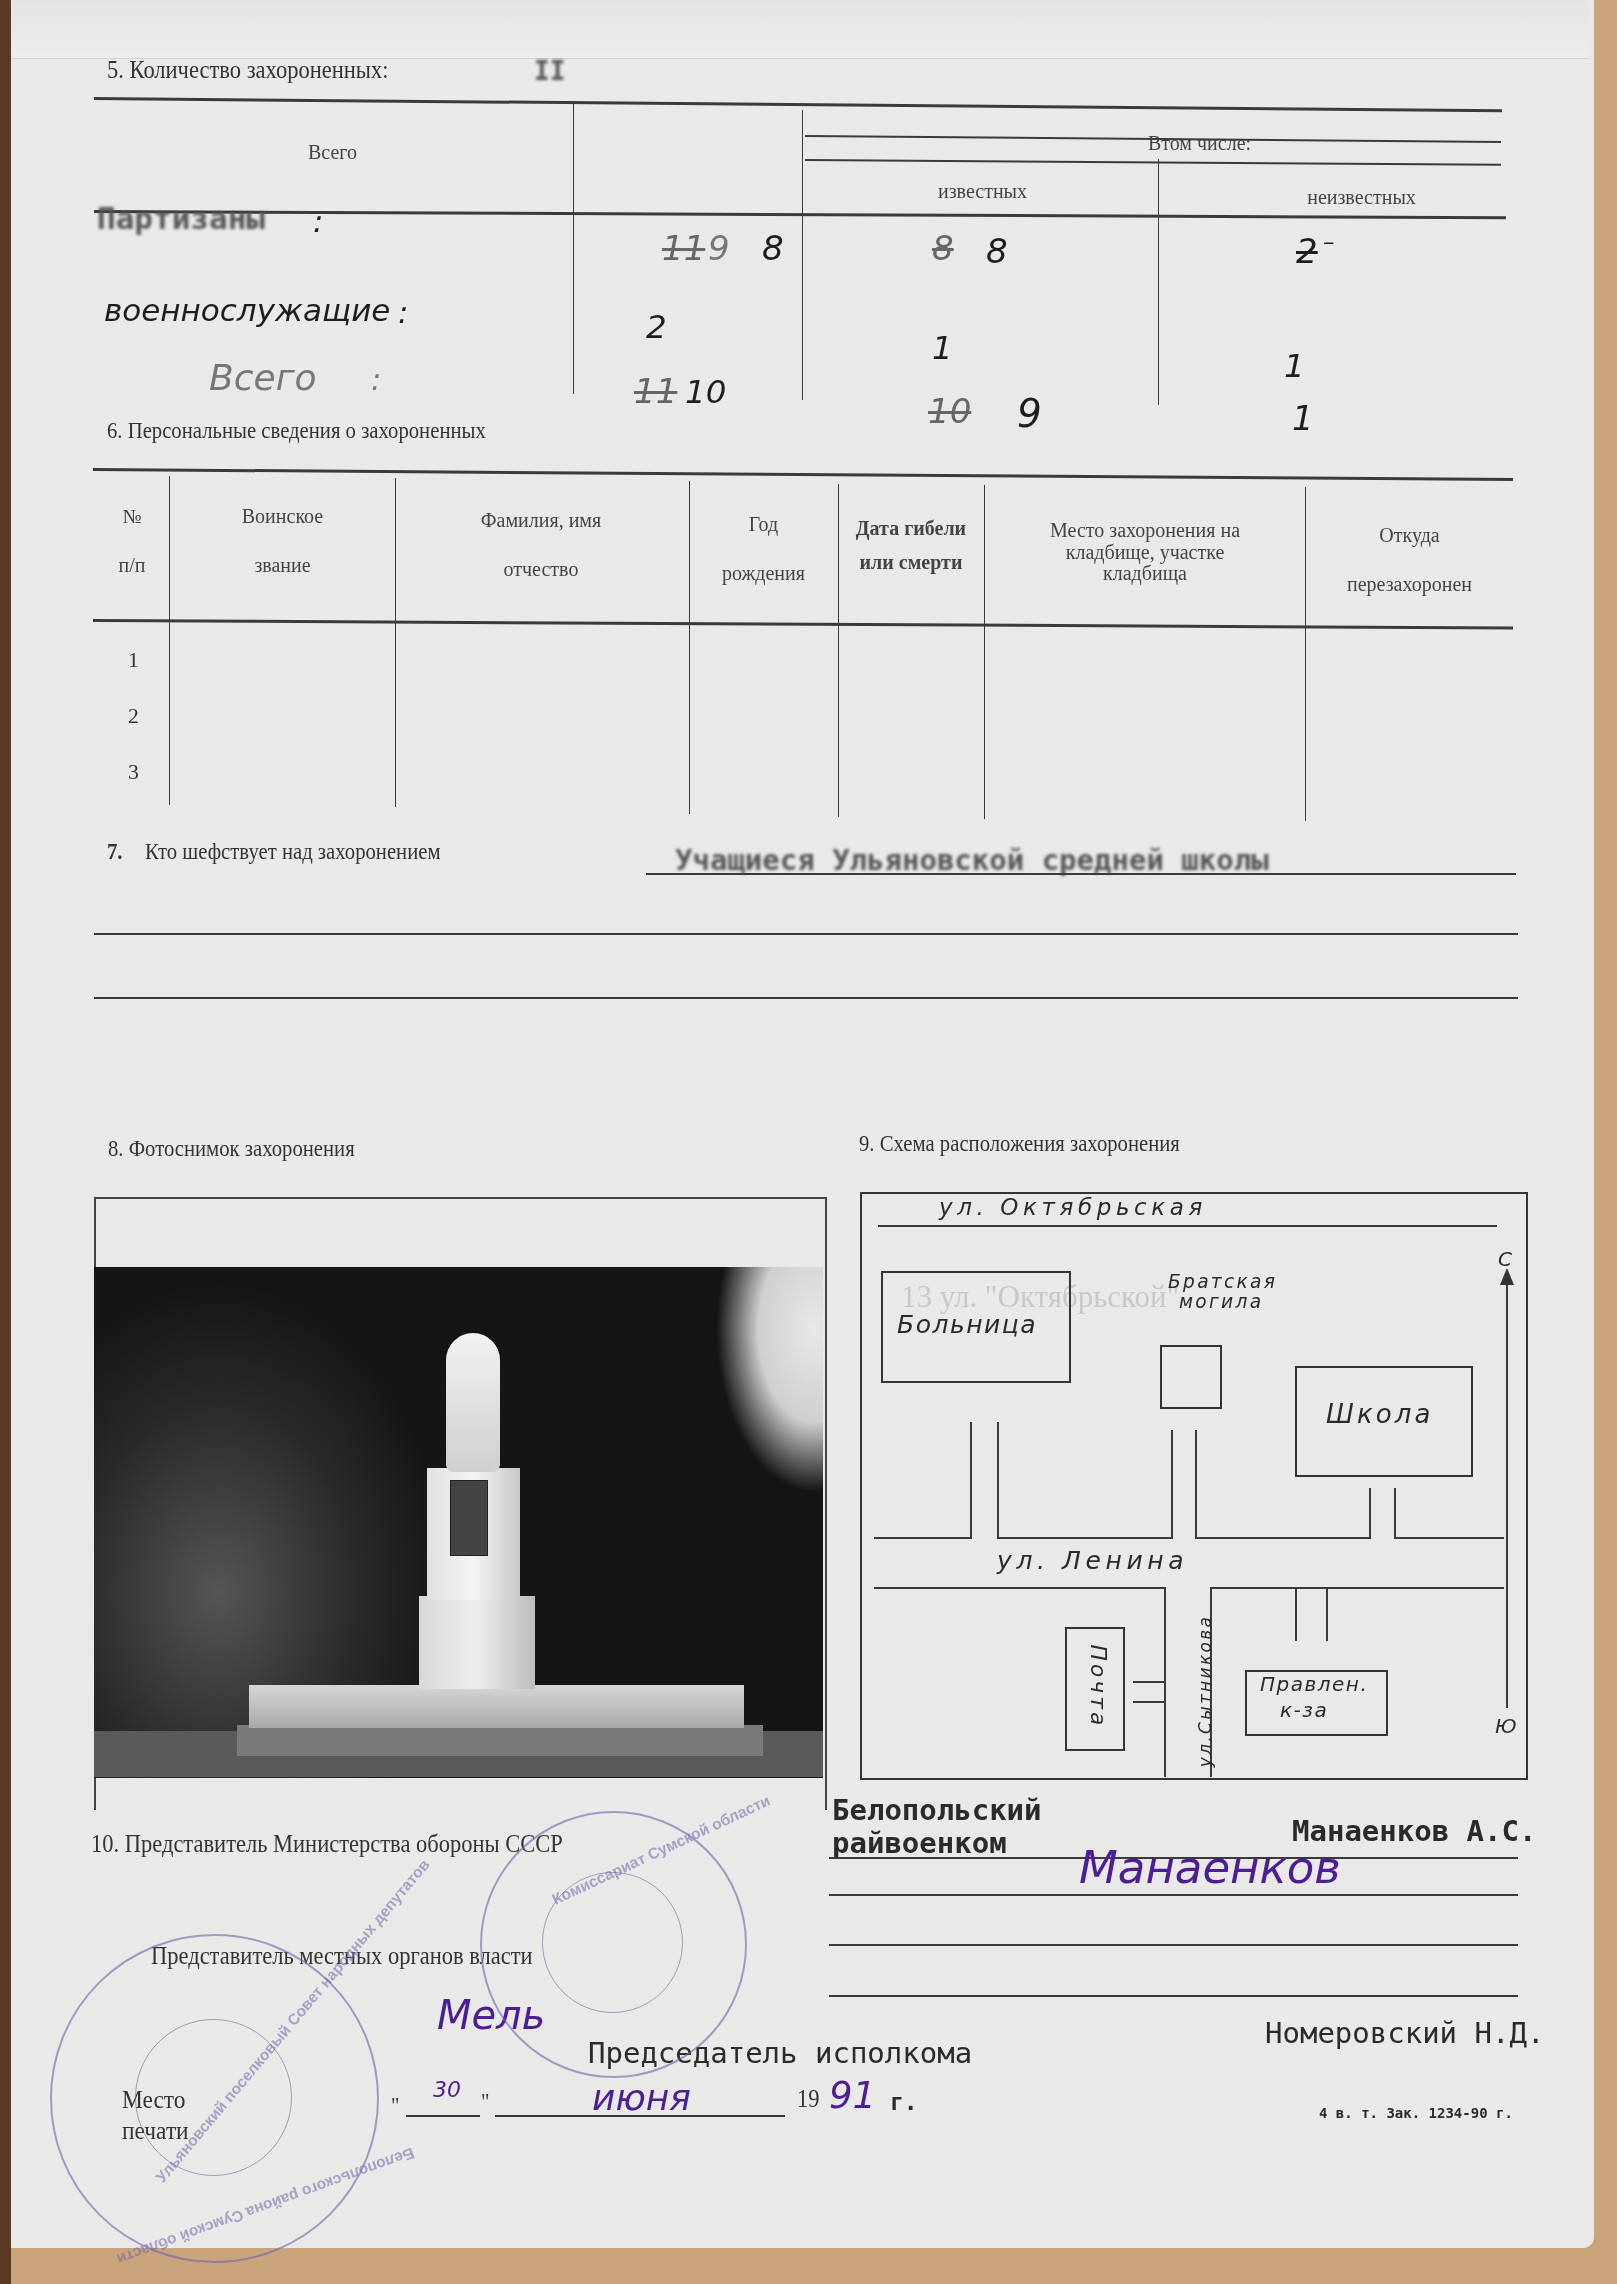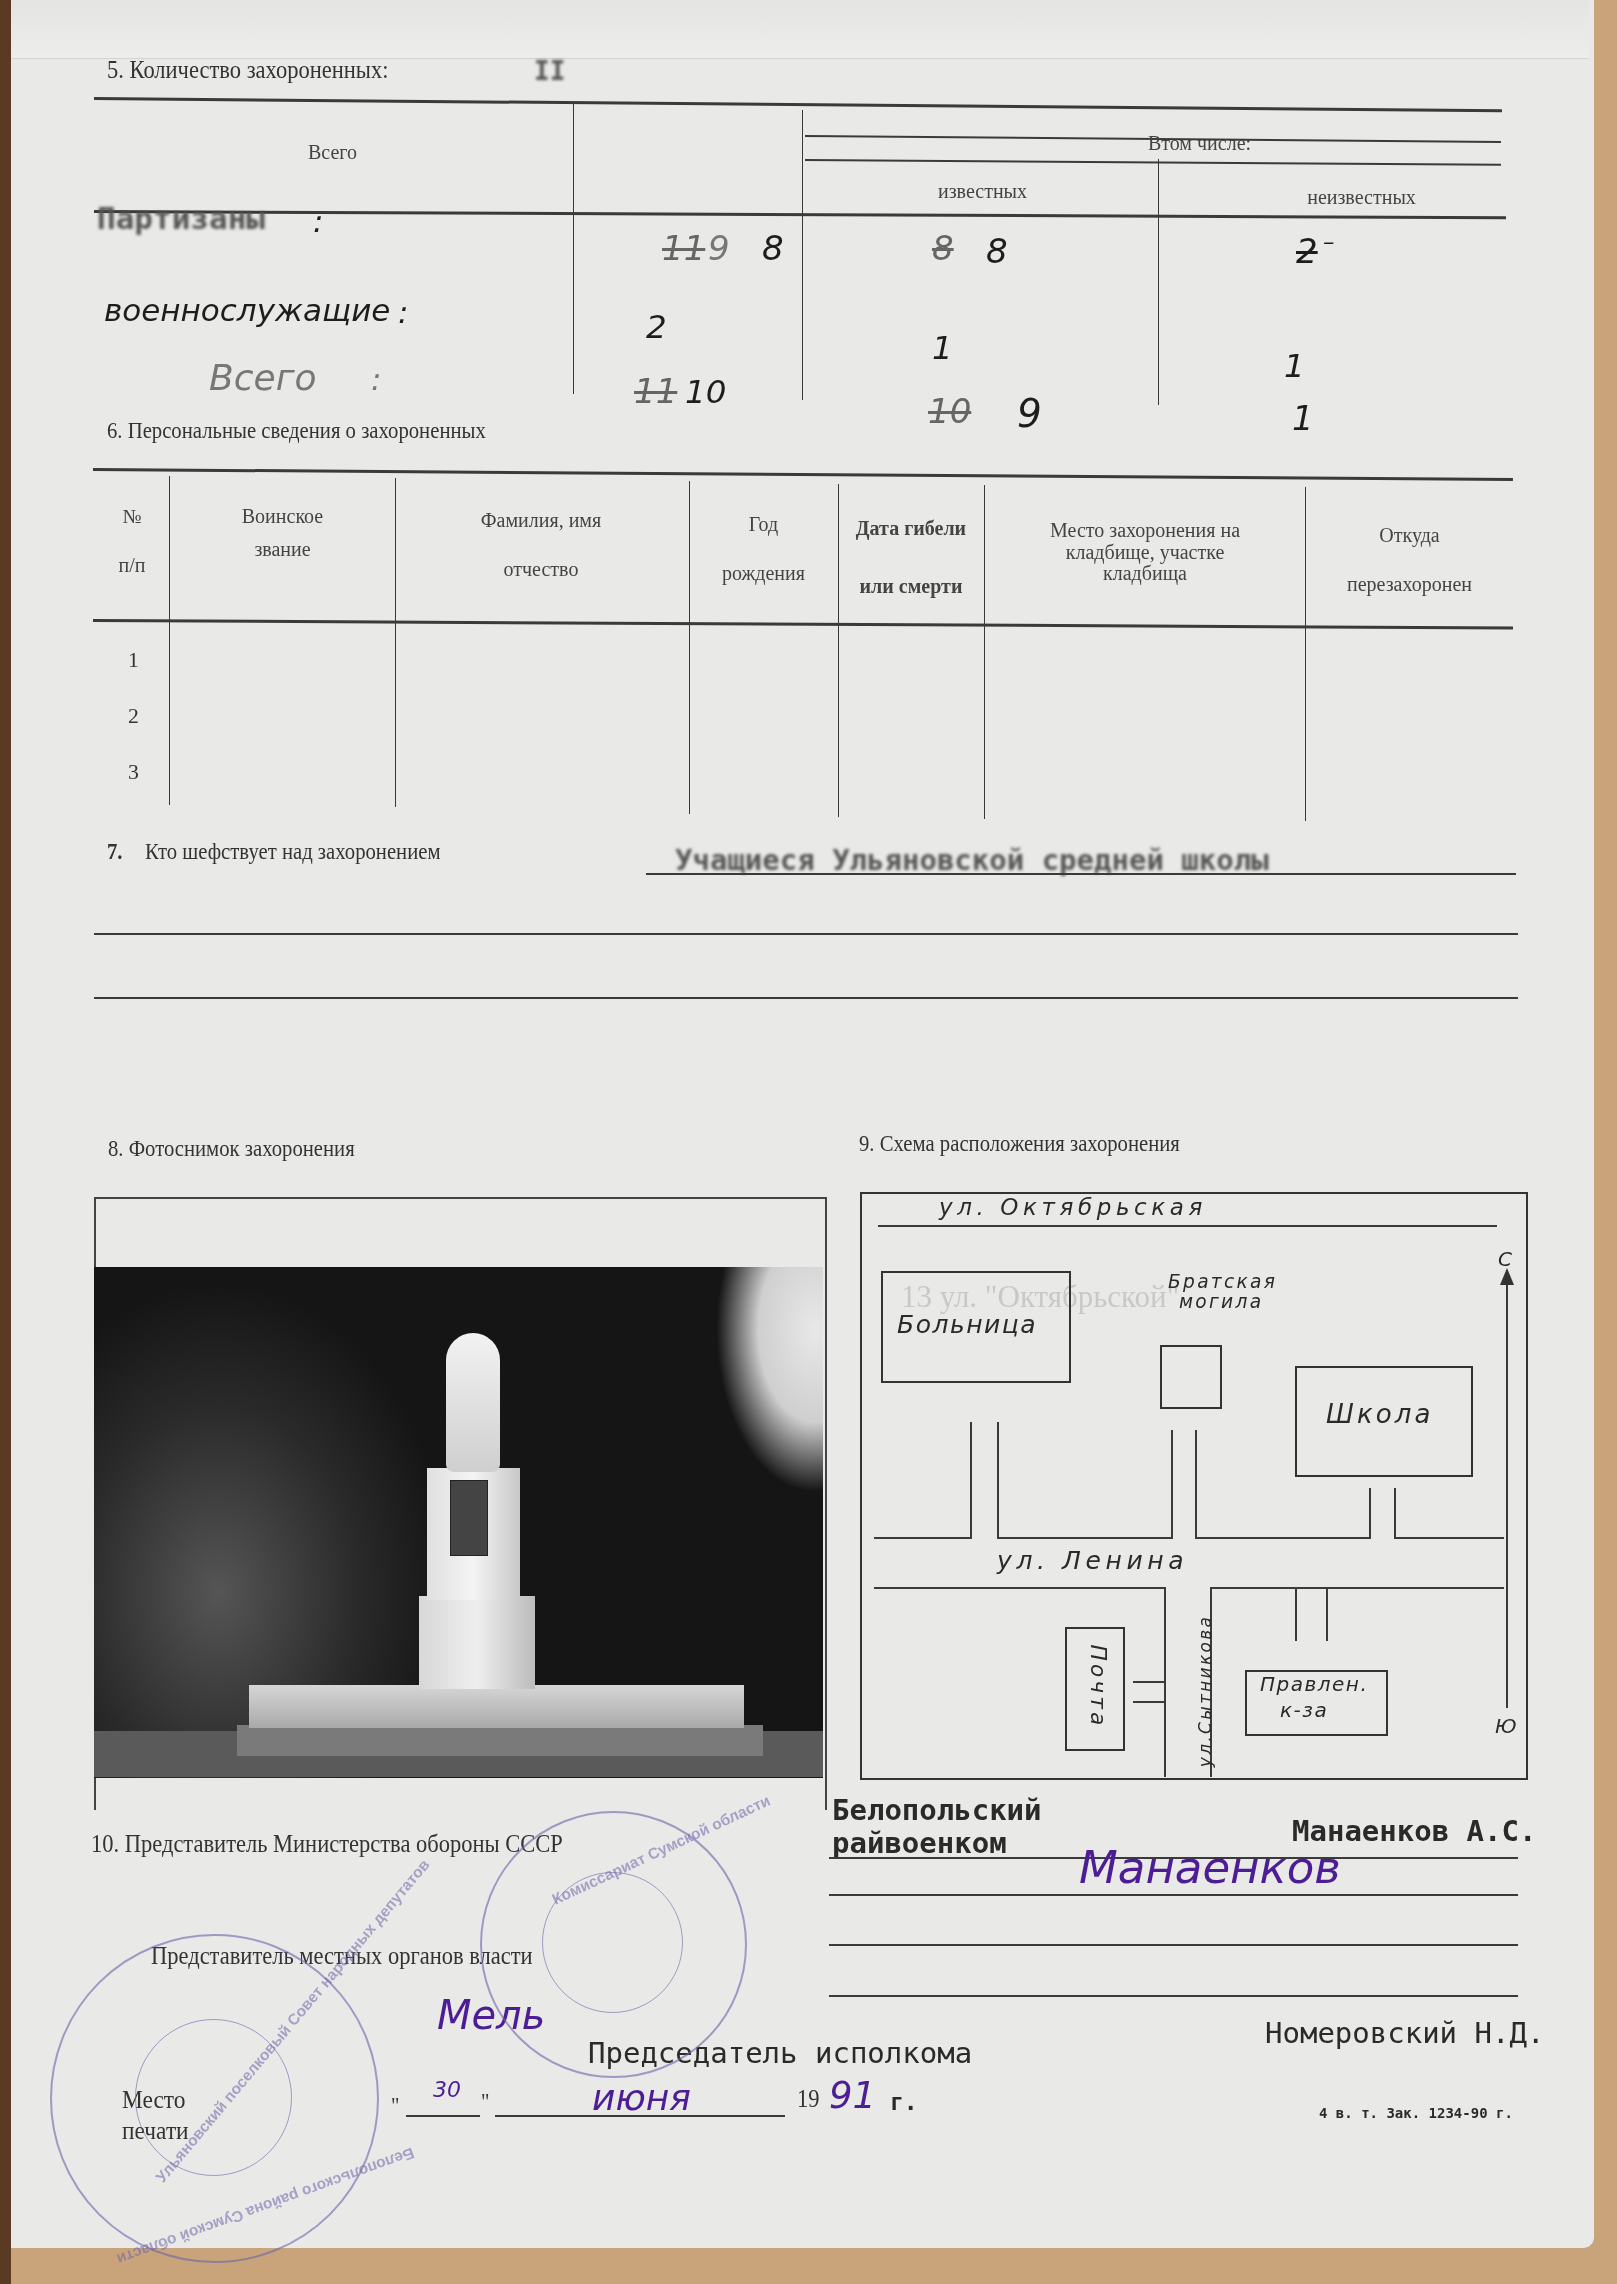--- a/index.html
+++ b/index.html
@@ -130,33 +130,33 @@
 <div class="vline" style="left:838px; top:484px; height:333px;"></div>
 <div class="vline" style="left:984px; top:485px; height:334px;"></div>
 <div class="vline" style="left:1305px; top:487px; height:334px;"></div>
 
 <div class="hdr" style="left:97px; top:503px; width:70px;">
   <div>№</div>
   <div style="margin-top:23px;">п/п</div>
 </div>
 <div class="hdr" style="left:172px; top:503px; width:221px;">
   <div>Воинское</div>
-  <div style="margin-top:7px;">звание</div>
+  <div style="margin-top:23px;">звание</div>
 </div>
 <div class="hdr" style="left:398px; top:507px; width:286px;">
   <div>Фамилия, имя</div>
   <div style="margin-top:23px;">отчество</div>
 </div>
 <div class="hdr" style="left:691px; top:511px; width:145px;">
   <div>Год</div>
   <div style="margin-top:23px;">рождения</div>
 </div>
 <div class="hdr" style="left:839px; top:515px; width:144px;font-weight:bold;">
   <div>Дата гибели</div>
-  <div style="margin-top:32px;">или смерти</div>
+  <div style="margin-top:8px;">или смерти</div>
 </div>
 <div class="hdr" style="left:987px; top:520px; width:316px; line-height:21.7px;">
   <div>Место захоронения на</div>
   <div>кладбище, участке</div>
   <div>кладбища</div>
 </div>
 <div class="hdr" style="left:1308px; top:522px; width:203px;">
   <div>Откуда</div>
   <div style="margin-top:23px;">перезахоронен</div>
 </div>

